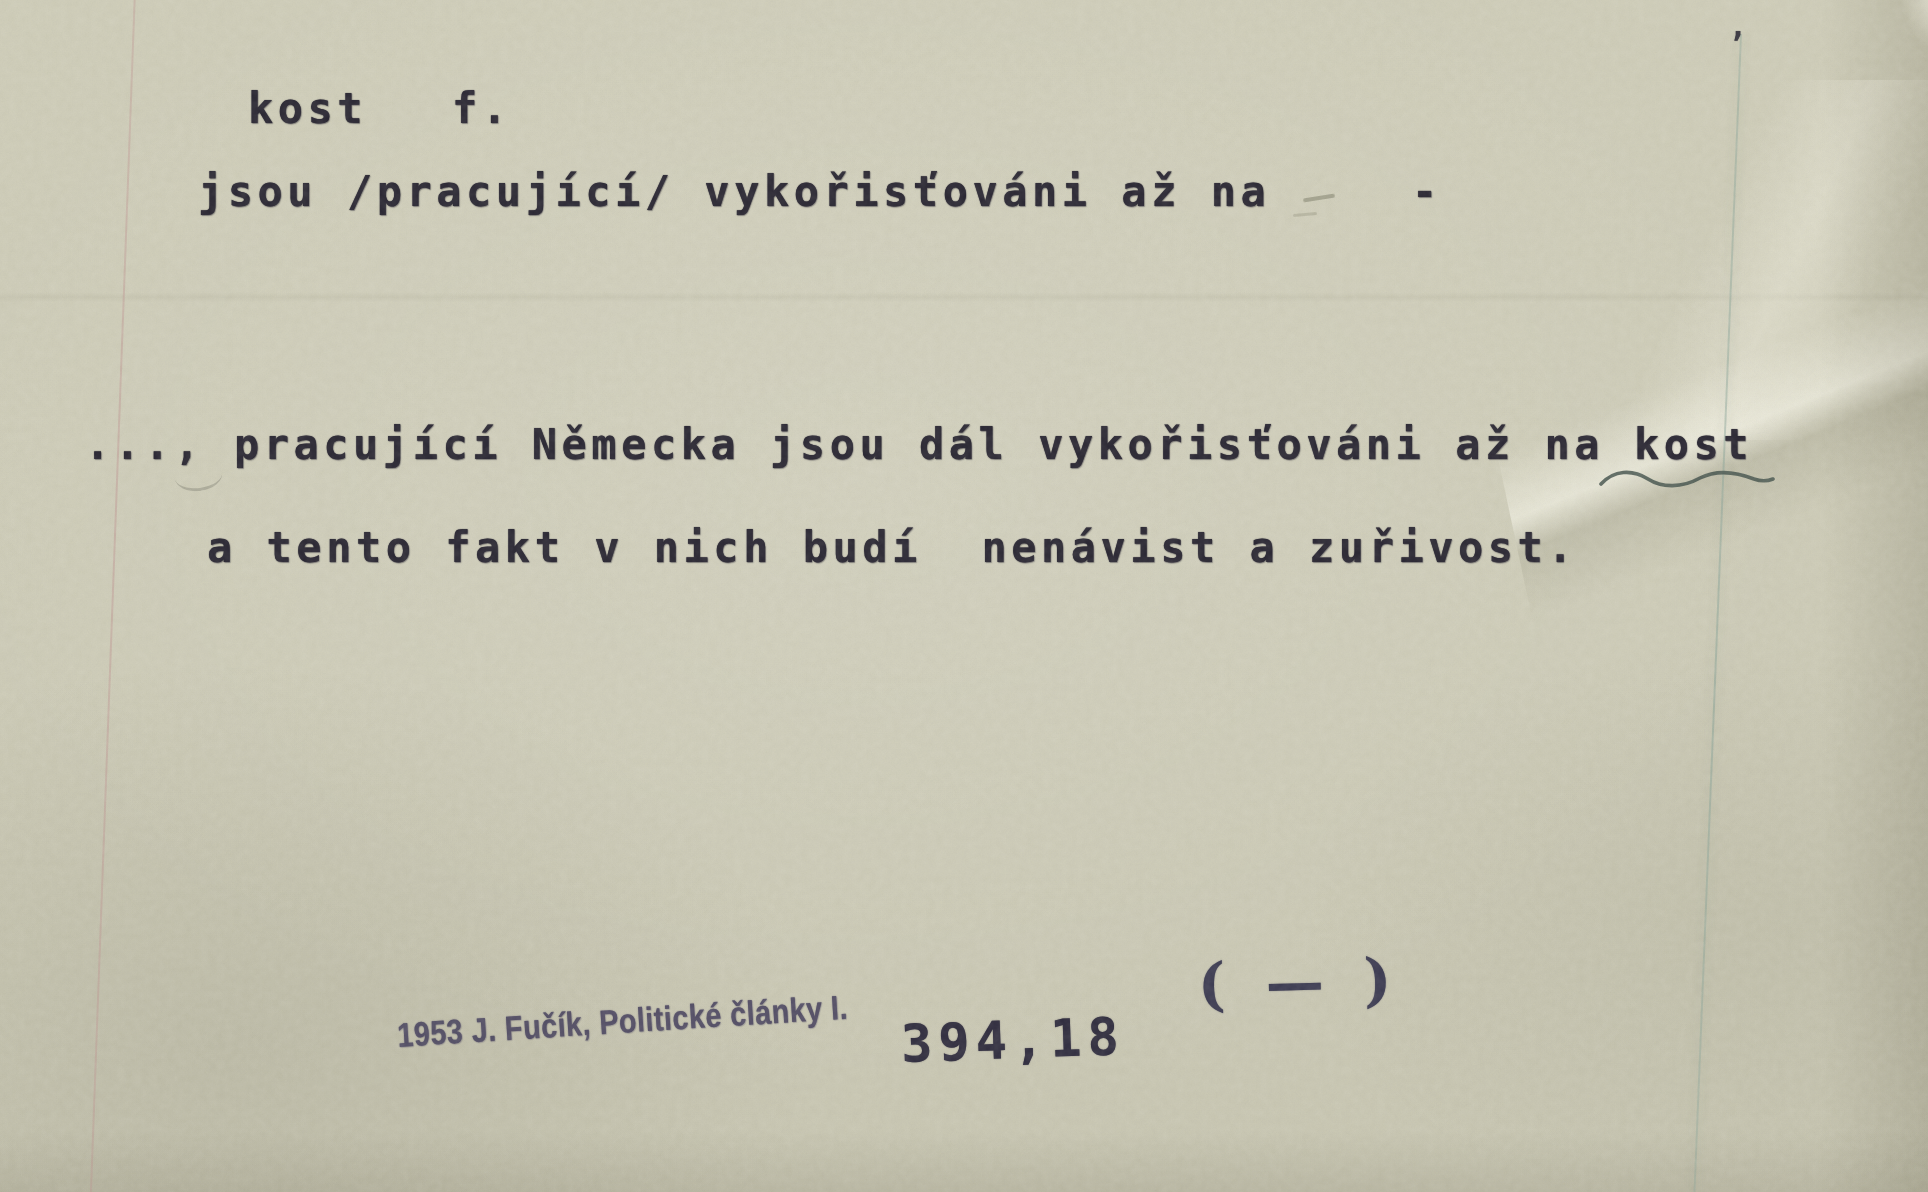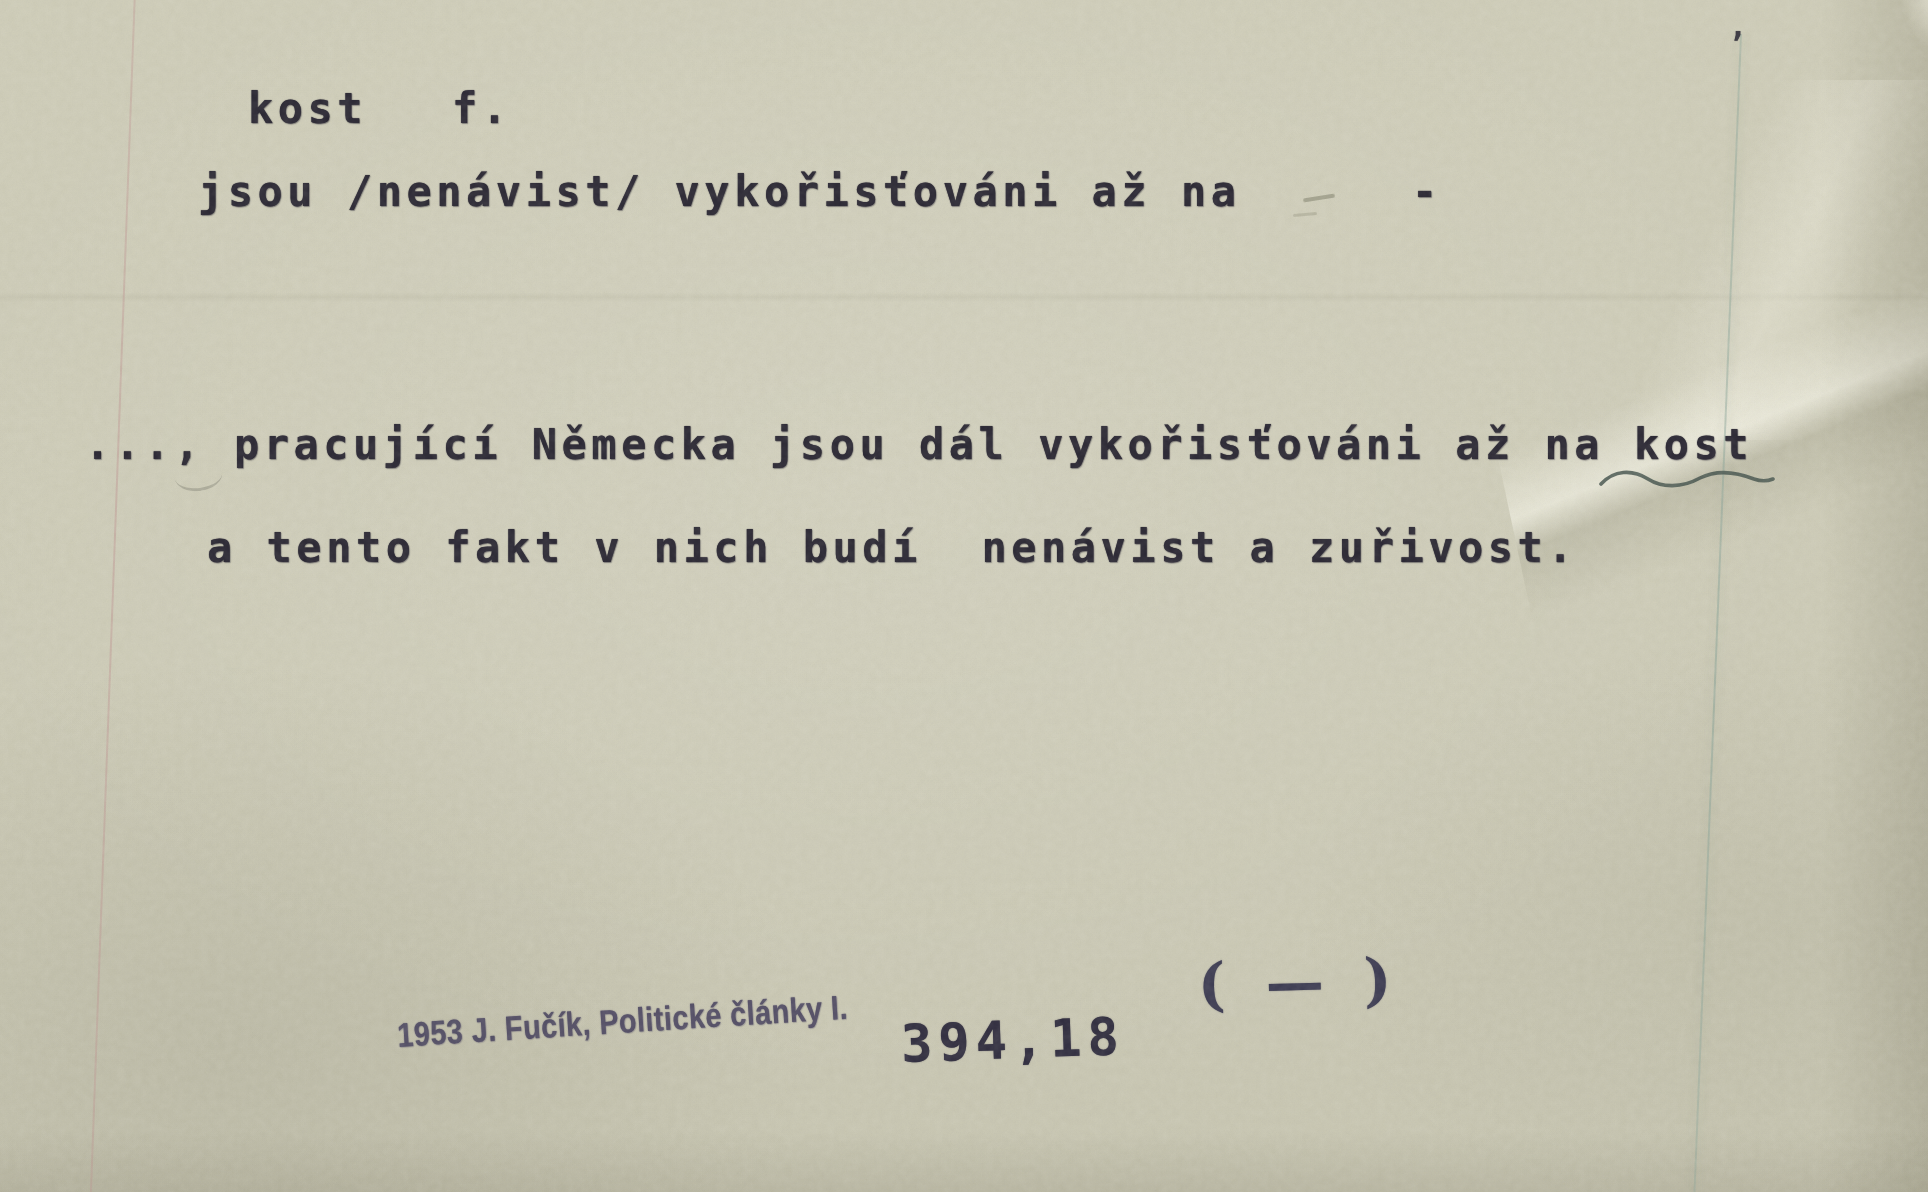--- a/index.html
+++ b/index.html
@@ -147,21 +147,21 @@
   <div class="overlay fold-highlight-tr2"></div>
   <div class="overlay right-edge-shade"></div>
   <div class="overlay bottom-edge-shade"></div>
   <div class="overlay bottom-left-dark"></div>
   <div class="overlay corner-light-tr"></div>
   <div class="overlay ruled-line-left"></div>
   <div class="overlay crease-line-right"></div>
 
   <div class="typed" style="left:248px;top:84px;">kost</div>
   <div class="typed" style="left:452px;top:84px;">f.</div>
-  <div class="typed" style="left:198px;top:167px;">jsou /nenávist/ vykořisťováni až na</div>
+  <div class="typed" style="left:198px;top:167px;">jsou /pracující/ vykořisťováni až na</div>
   <div class="typed" style="left:1412px;top:167px;">-</div>
   <div class="typed" style="left:207px;top:523px;">a tento fakt v nich budí  nenávist a zuřivost.</div>
   <div class="typed" style="left:85px;top:420px;">..., pracující Německa jsou dál vykořisťováni až na kost</div>
 
   <svg class="wavy" width="178" height="28" viewBox="0 0 178 28">
     <path d="M3,18 C 16,4 34,3 50,13 C 64,22 84,22 102,12 C 118,4 138,6 156,13 C 163,15.5 170,15 175,13" fill="none" stroke="#44524c" stroke-width="3.6" stroke-linecap="round" opacity="0.85"></path>
   </svg>
 
   <div class="overlay pencil-underarc"></div>
   <div class="overlay pencil-dash-1"></div>

